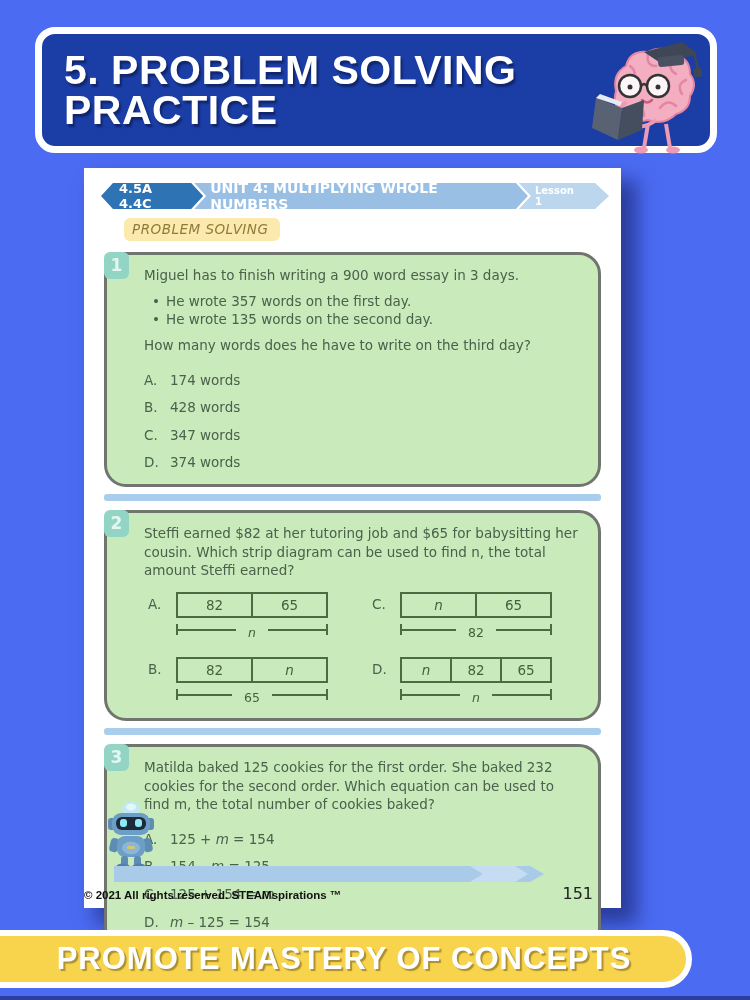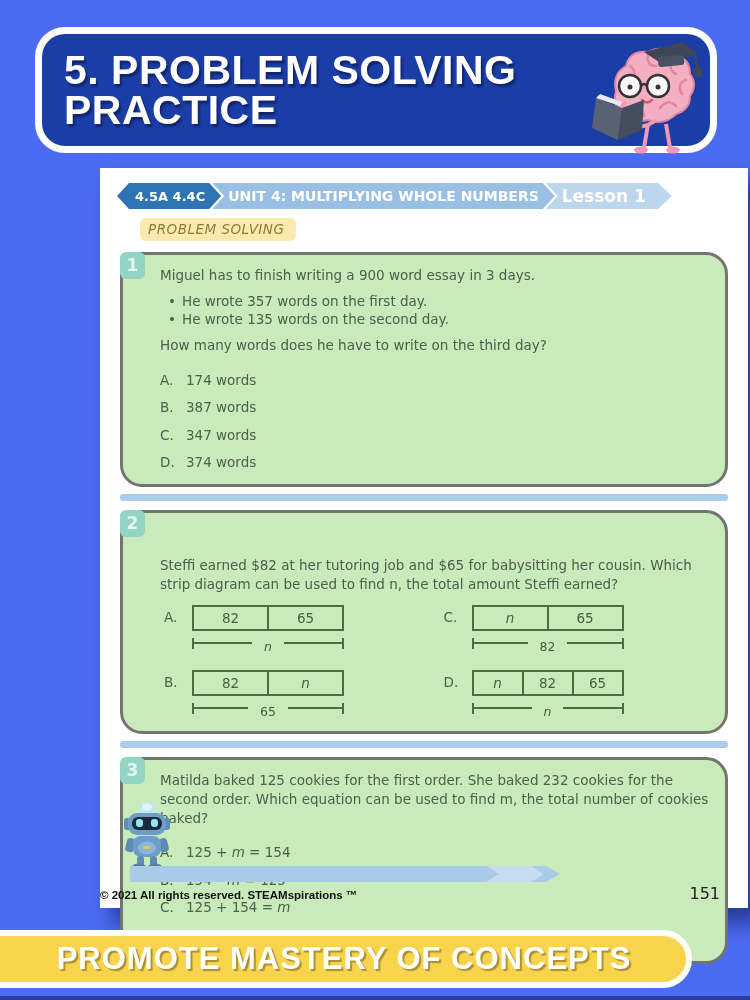--- a/index.html
+++ b/index.html
@@ -6,53 +6,53 @@
   html,body { width:750px; height:1000px; }
   body {
     position:relative;
     background:#4b6bf2;
     font-family:"DejaVu Sans", sans-serif;
     overflow:hidden;
   }
   
   .top-banner {
     position:absolute; left:35px; top:27px; width:682px; height:126px;
-    background:#1b3da6; border:7px solid #ffffff; border-radius:30px;
+    background:#1b3da6; border:7px solid #ffffff; border-radius:20px;
     display:flex; align-items:center;
   }
   .top-banner h1 {
     font-family:"Liberation Sans", sans-serif;
     font-weight:800; color:#ffffff; font-size:41px; line-height:0.98;
     letter-spacing:0.5px; padding-left:22px;
     text-shadow:2px 3px 2px rgba(8,18,60,0.55);
   }
   .brain-wrap { position:absolute; right:6px; top:2px; width:118px; height:120px; }
   
   .page {
-    position:absolute; left:100px; top:168px; width:648px; height:740px;
+    position:absolute; left:84px; top:168px; width:537px; height:740px;
     background:#ffffff;
     box-shadow:14px 14px 18px 2px rgba(14,24,88,0.55);
     padding:15px 12px 0 12px;
   }
   
   .chev-row { display:flex; height:26px; margin-left:5px; }
   .chev {
     display:flex; align-items:center; justify-content:center;
     color:#ffffff; font-weight:bold; font-family:"DejaVu Sans", sans-serif;
   }
   .chev-1 {
     background:#2e74b5; font-size:13px; padding:0 16px 0 18px;
     clip-path:polygon(12px 0, calc(100% - 12px) 0, 100% 50%, calc(100% - 12px) 100%, 12px 100%, 0 50%);
   }
   .chev-2 {
     background:#99c0e4; font-size:14px; padding:0 16px; margin-left:-9px;
     clip-path:polygon(0 0, calc(100% - 12px) 0, 100% 50%, calc(100% - 12px) 100%, 0 100%, 12px 50%);
   }
   .chev-3 {
-    background:#bcd6ee; font-size:17px; padding:0 26px 0 16px; margin-left:-9px;
+    background:#bcd6ee; font-size:10px; padding:0 26px 0 16px; margin-left:-9px;
     clip-path:polygon(0 0, calc(100% - 14px) 0, 100% 50%, calc(100% - 14px) 100%, 0 100%, 12px 50%);
   }
   .section-label {
     display:inline-block; margin:9px 0 0 28px; padding:3px 12px 4px 8px;
     background:#fce9ae; color:#8b7c38; font-size:13.5px;
     font-style:italic; font-weight:500; letter-spacing:0.5px;border-radius:6px;
   }
   
   .qbox {
     position:relative; margin:9px 8px 0 8px;
@@ -192,40 +192,40 @@
           <li>He wrote 135 words on the second day.</li>
         </ul>
       <div>How many words does he have to write on the third day?</div>
       <div class="opts" id="q1-options">
           <div class="optrow">
             <span class="letter">A.</span>
             <span>174 words</span>
           </div>
           <div class="optrow">
             <span class="letter">B.</span>
-            <span>387 words</span>
+            <span>428 words</span>
           </div>
           <div class="optrow">
             <span class="letter">C.</span>
             <span>347 words</span>
           </div>
           <div class="optrow">
             <span class="letter">D.</span>
             <span>374 words</span>
           </div>
         </div>
     </div>
   </div>
 
   <div class="divider"></div>
 
   
   <div class="qbox">
     <div class="qnum">2</div>
-    <div class="qbody" style="margin-top:32px;">
+    <div class="qbody" style="">
       <div>Steffi earned $82 at her tutoring job and $65 for babysitting her cousin. Which strip diagram can be used to find n, the total amount Steffi earned?</div>
       <div class="strip-grid" id="q2-strips">
           <div class="strip-opt">
             <span class="letter">A.</span>
             <div class="strip">
               <div class="cells">
                 <div class="cell">82</div>
                 <div class="cell">65</div>
               </div>
               <div class="bracket">

